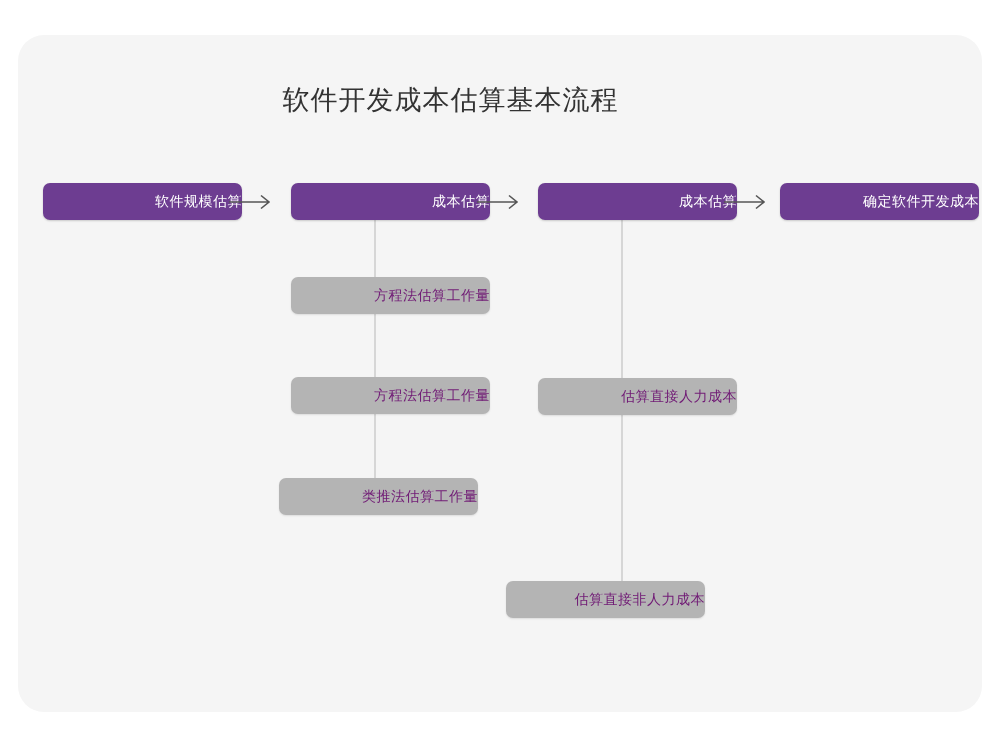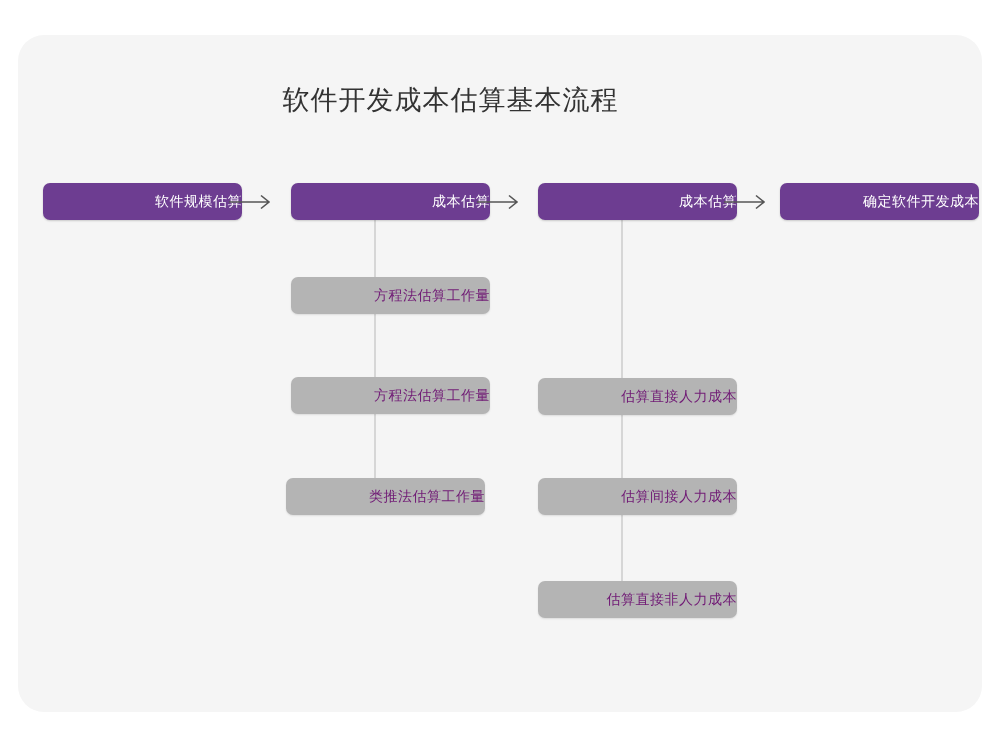--- a/index.html
+++ b/index.html
@@ -123,27 +123,24 @@
       <path d="M1 10 H40 M33 3.5 L41 10 L33 16.5" fill="none" stroke="#555555" stroke-width="1.6"></path>
     </svg>
   </div>
 
   <div class="node secondary" style="left:291px; top:277px;">
     <span>方程法估算工作量</span>
   </div>
   <div class="node secondary" style="left:291px; top:377px;">
     <span>方程法估算工作量</span>
   </div>
-  <div class="node secondary" style="left:286px; top:478px;">
+  <div class="node secondary" style="left:279px; top:478px;">
     <span>类推法估算工作量</span>
   </div>
 
   <div class="node secondary" style="left:538px; top:378px;">
     <span>估算直接人力成本</span>
   </div>
-  <div class="node secondary" style="left:538px; top:478px;">
-    <span>估算间接人力成本</span>
-  </div>
-  <div class="node secondary" style="left:538px; top:581px;padding-left:12px;">
+  <div class="node secondary" style="left:506px; top:581px;padding-left:12px;">
     <span>估算直接非人力成本</span>
   </div>
 
 </div>
 
 </body></html>

